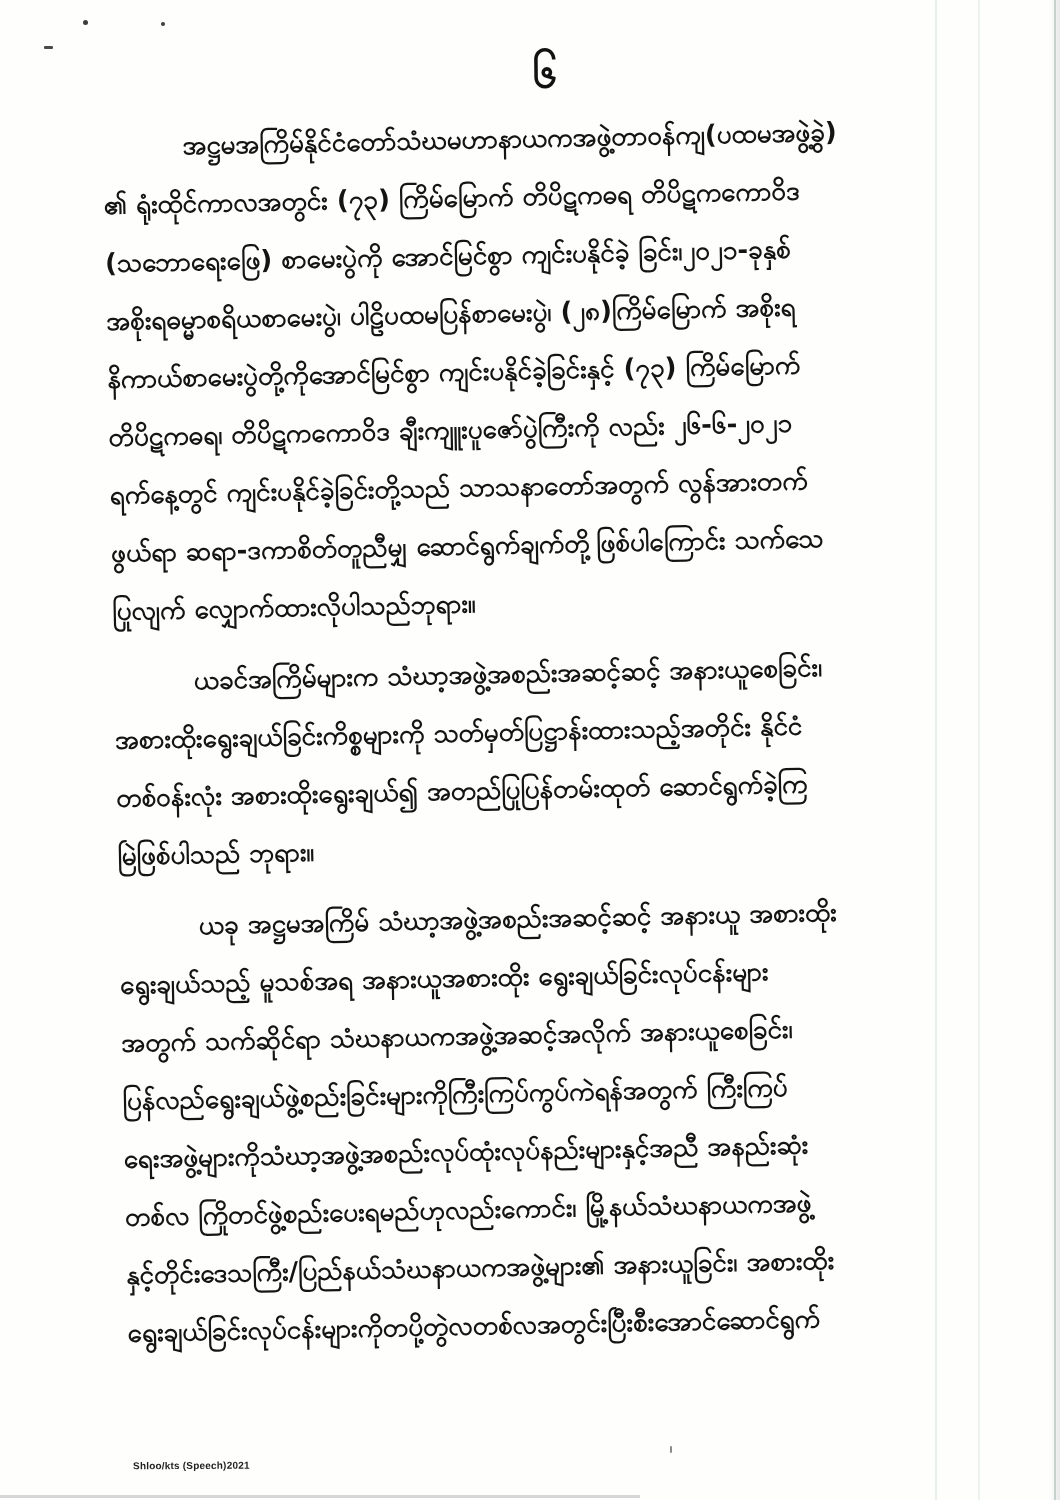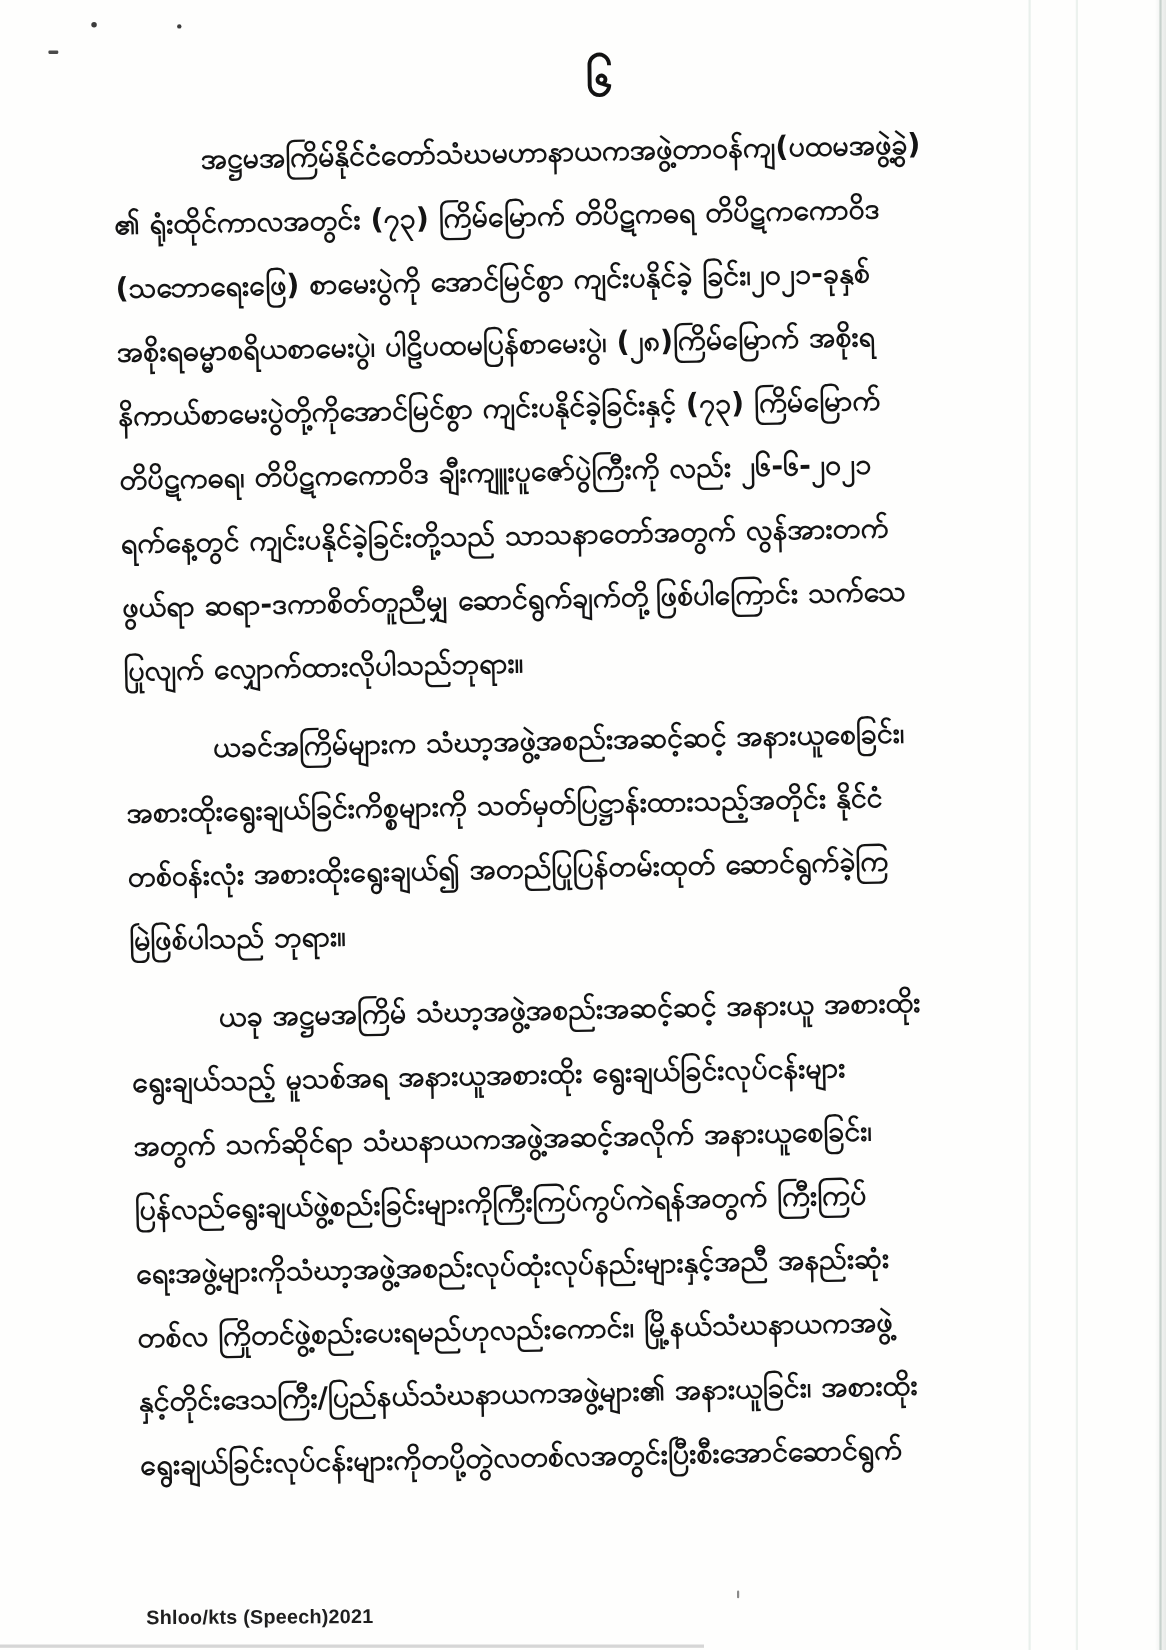--- a/index.html
+++ b/index.html
@@ -51,21 +51,21 @@
     overflow: hidden;
   }
   .line.first {
     text-indent: 80px;
   }
   .footer-note {
     position: absolute;
     left: 133px;
     top: 1460px;
     font-family: "Liberation Sans", sans-serif;
-    font-size: 18px;
+    font-size: 10px;
     font-weight: 700;
     letter-spacing: 0.2px;
     color: #1f1f1f;
     transform: rotate(-0.3deg);
   }
   
   .speck {
     position: absolute;
     background: #3c3c3c;
     border-radius: 50%;

